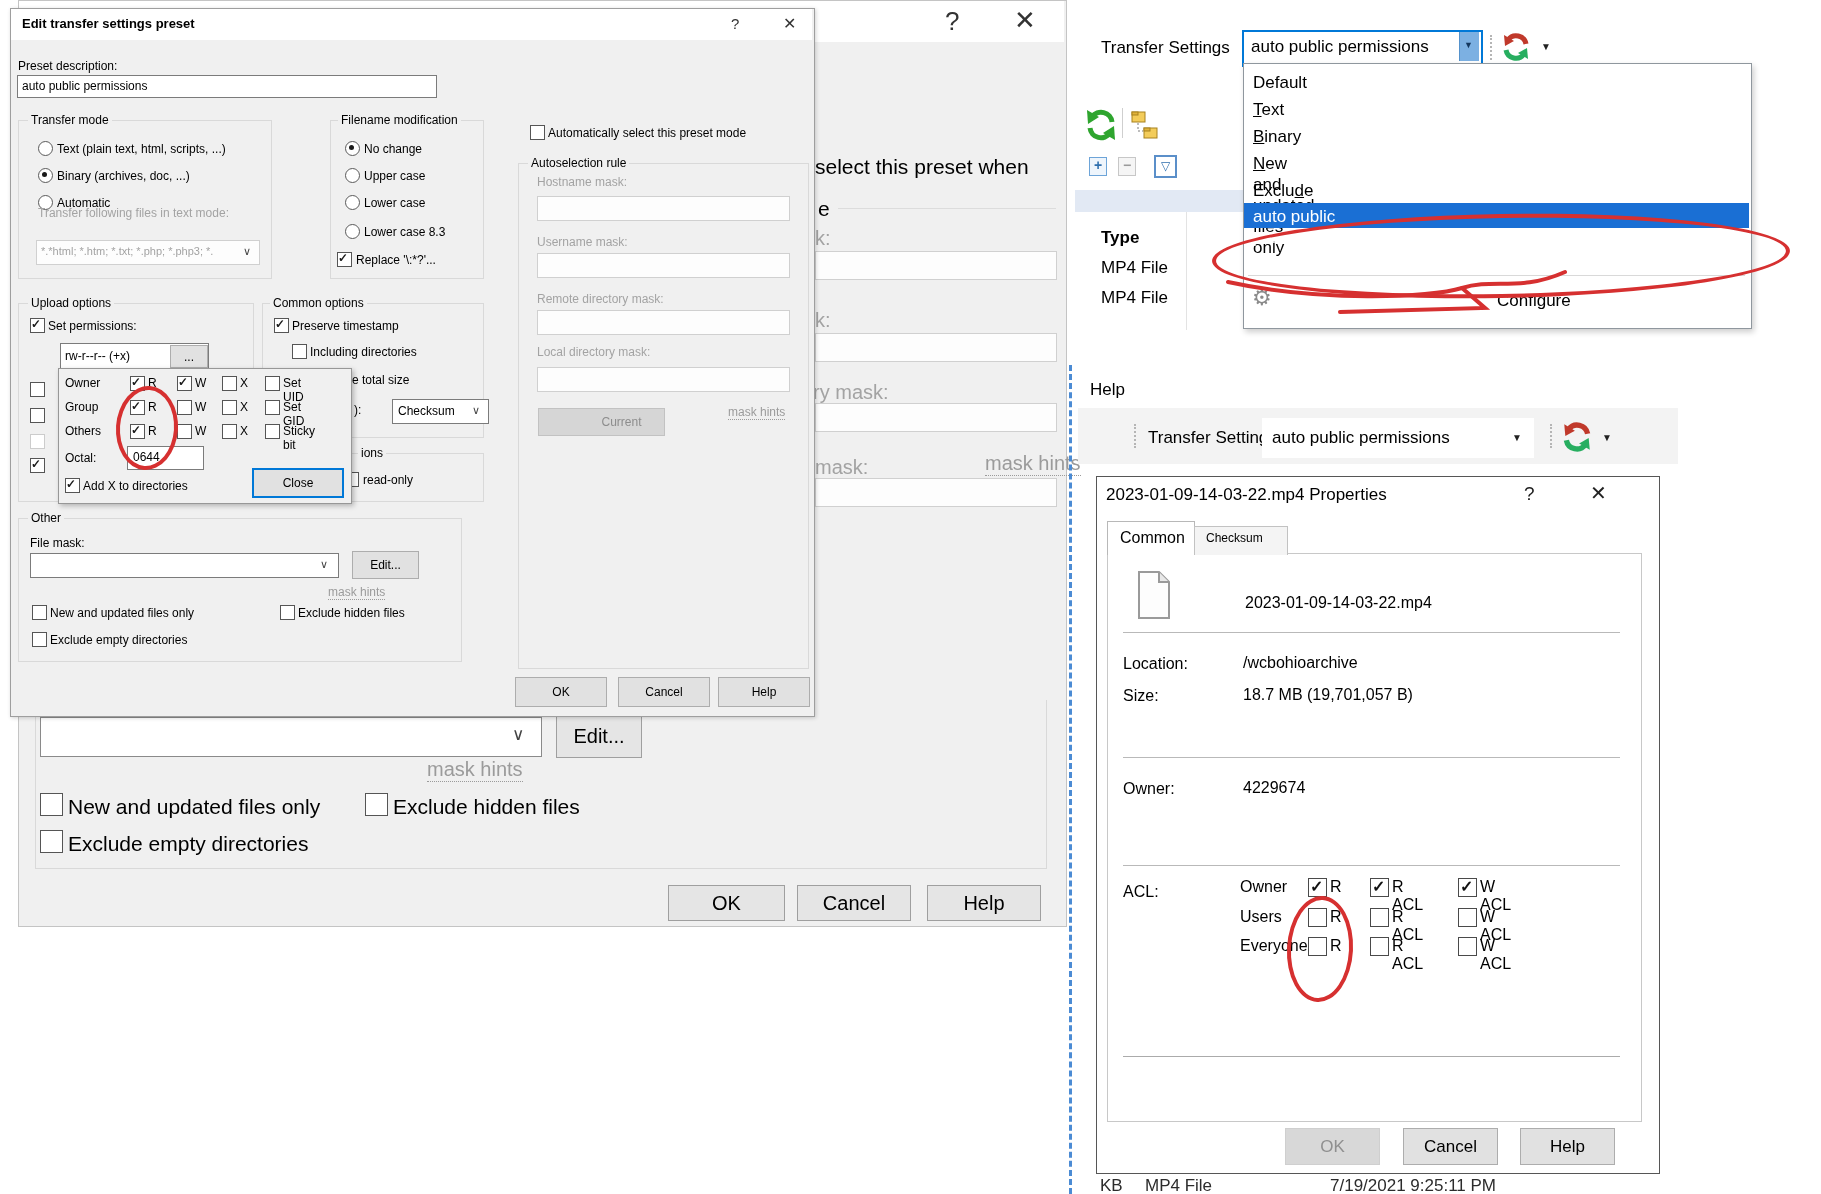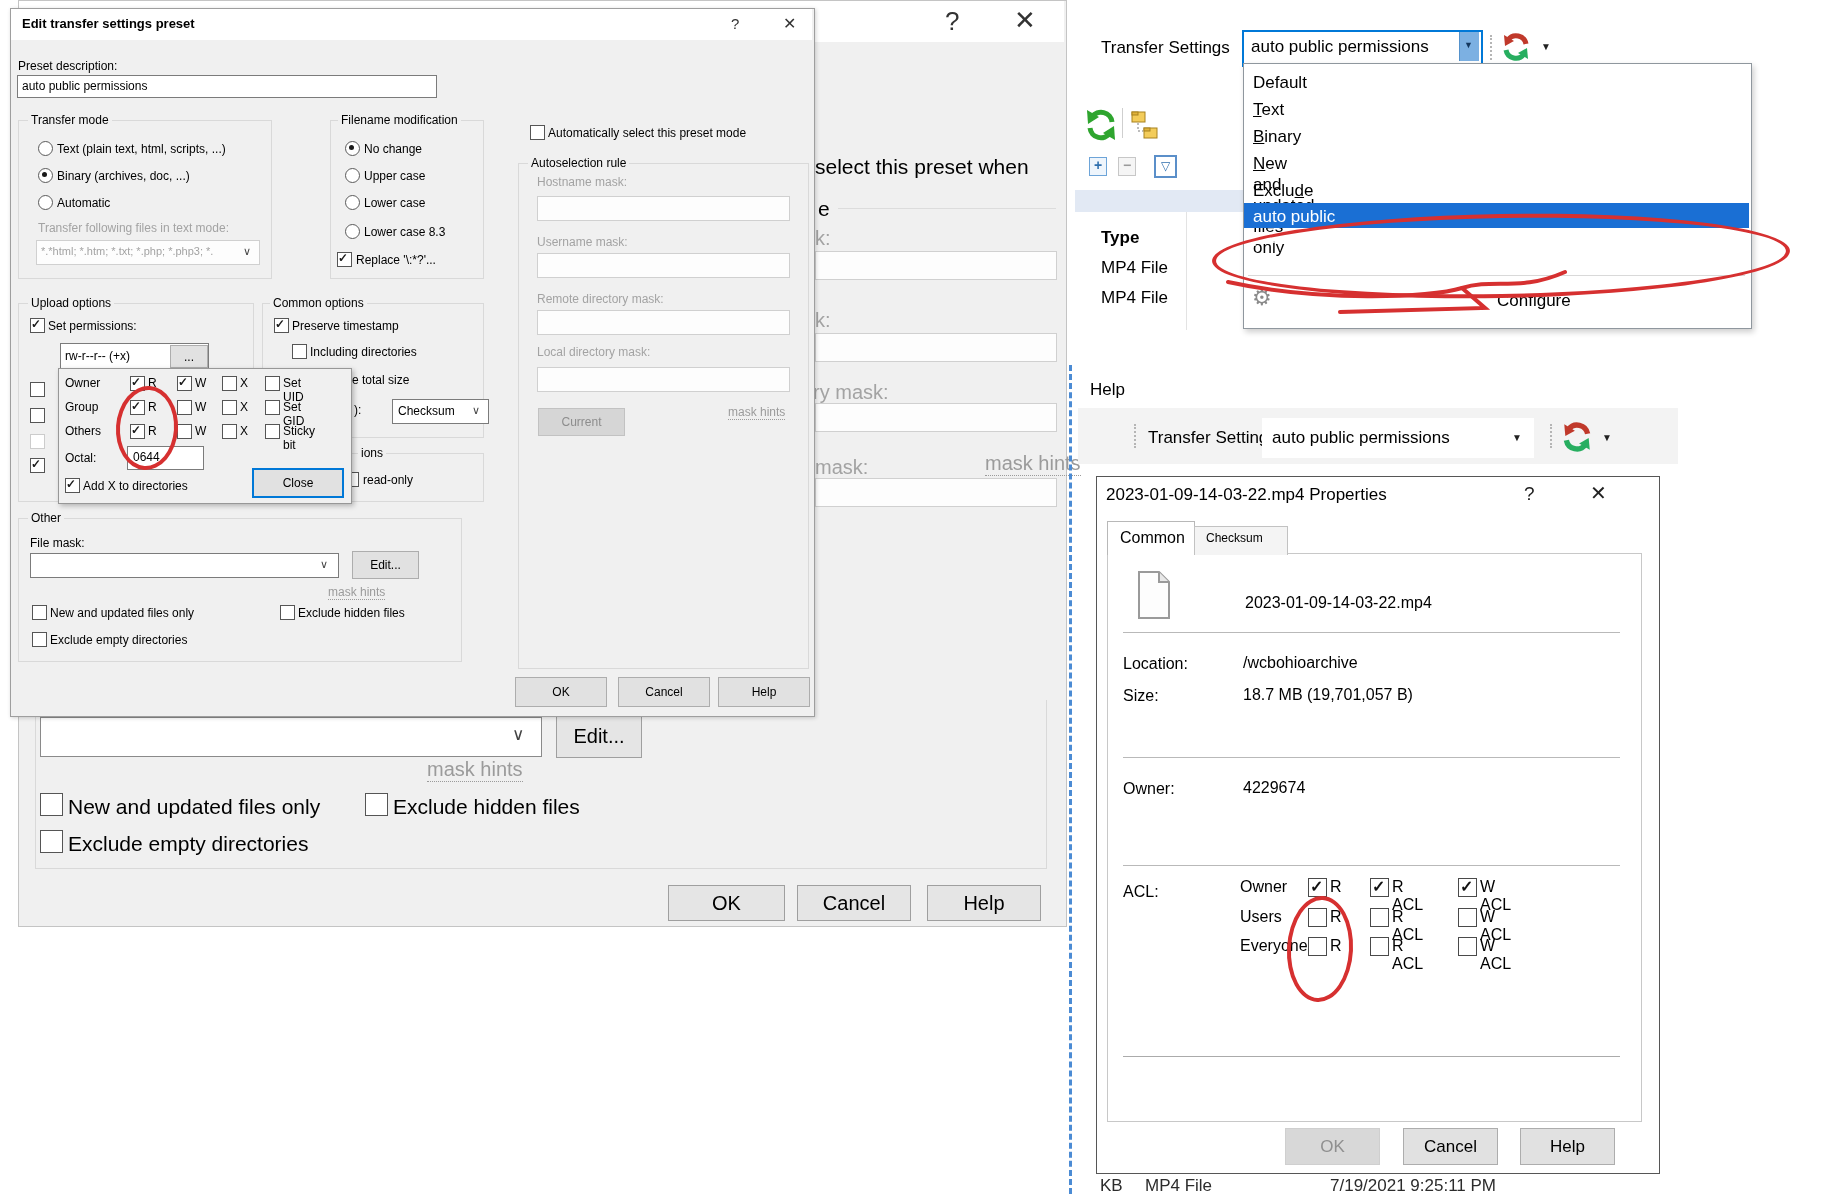--- a/index.html
+++ b/index.html
@@ -12,21 +12,21 @@
   .t21{font-size:21px;line-height:24px;}
   .gray{color:#a3a3a3;}
   
   .dlg{background:#f0f0f0;border:1px solid #9e9e9e;}
   .grp{border:1px solid #d9d9d9;}
   .grplbl{position:absolute;background:#f0f0f0;padding:0 3px;font-size:12px;line-height:14px;}
   .inp{background:#fff;border:1px solid #7b7b7b;}
   .inp-dis{background:#fdfdfd;border:1px solid #d0d0d0;}
   .btn{background:#e1e1e1;border:1px solid #adadad;display:flex;align-items:center;justify-content:center;font-size:12px;}
   .btn-big{background:#e5e5e5;border:1px solid #9f9f9f;display:flex;align-items:center;justify-content:center;font-size:20px;}
-  .btn-dis{background:#d6d6d6;border:1px solid #c2c2c2;color:#8d8d8d;}
+  .btn-dis{background:#d6d6d6;border:1px solid #c2c2c2;color:#8d8d8d;padding-left:40px;}
   
   .cb{position:absolute;width:13px;height:13px;background:#fff;border:1px solid #555;}
   .cb.on::after{content:"✓";position:absolute;left:0px;top:-2px;font-size:12px;font-weight:bold;color:#1a1a1a;}
   .cb.big{width:21px;height:21px;}
   .cb.faint{border-color:#ccc;}
   .cb17{position:absolute;width:17px;height:17px;background:#fff;border:1px solid #4a4a4a;}
   .cb17.on::after{content:"✓";position:absolute;left:1px;top:-2px;font-size:16px;font-weight:bold;color:#111;}
   .rad{position:absolute;width:13px;height:13px;border:1px solid #5a5a5a;border-radius:50%;background:#fff;}
   .rad.on::after{content:"";position:absolute;left:3px;top:3px;width:5px;height:5px;border-radius:50%;background:#1a1a1a;}
   .chev{color:#444;font-size:11px;}
@@ -89,21 +89,21 @@
   <div class="abs t12" style="left:22px;top:79px;">auto public permissions</div>
 
   <div class="abs grp" style="left:18px;top:120px;width:252px;height:157px;"></div>
   <div class="grplbl" style="left:28px;top:113px;">Transfer mode</div>
   <div class="rad" style="left:38px;top:141px;"></div>
   <div class="abs t12" style="left:57px;top:142px;">Text (plain text, html, scripts, ...)</div>
   <div class="rad on" style="left:38px;top:168px;"></div>
   <div class="abs t12" style="left:57px;top:169px;">Binary (archives, doc, ...)</div>
   <div class="rad" style="left:38px;top:195px;"></div>
   <div class="abs t12" style="left:57px;top:196px;">Automatic</div>
-  <div class="abs t12 gray" style="left:38px;top:221px;text-align:right;">Transfer following files in text mode:</div>
+  <div class="abs t12 gray" style="left:38px;top:206px;text-align:right;">Transfer following files in text mode:</div>
   <div class="abs inp-dis" style="left:36px;top:240px;width:222px;height:23px;"></div>
   <div class="abs gray" style="left:41px;top:245px;font-size:11px;width:196px;overflow:hidden;white-space:nowrap;">*.*html; *.htm; *.txt; *.php; *.php3; *.</div>
   <div class="abs chev gray" style="left:243px;top:245px;">∨</div>
 
   <div class="abs grp" style="left:330px;top:120px;width:152px;height:157px;"></div>
   <div class="grplbl" style="left:338px;top:113px;">Filename modification</div>
   <div class="rad on" style="left:345px;top:141px;"></div>
   <div class="abs t12" style="left:364px;top:142px;">No change</div>
   <div class="rad" style="left:345px;top:168px;"></div>
   <div class="abs t12" style="left:364px;top:169px;">Upper case</div>

